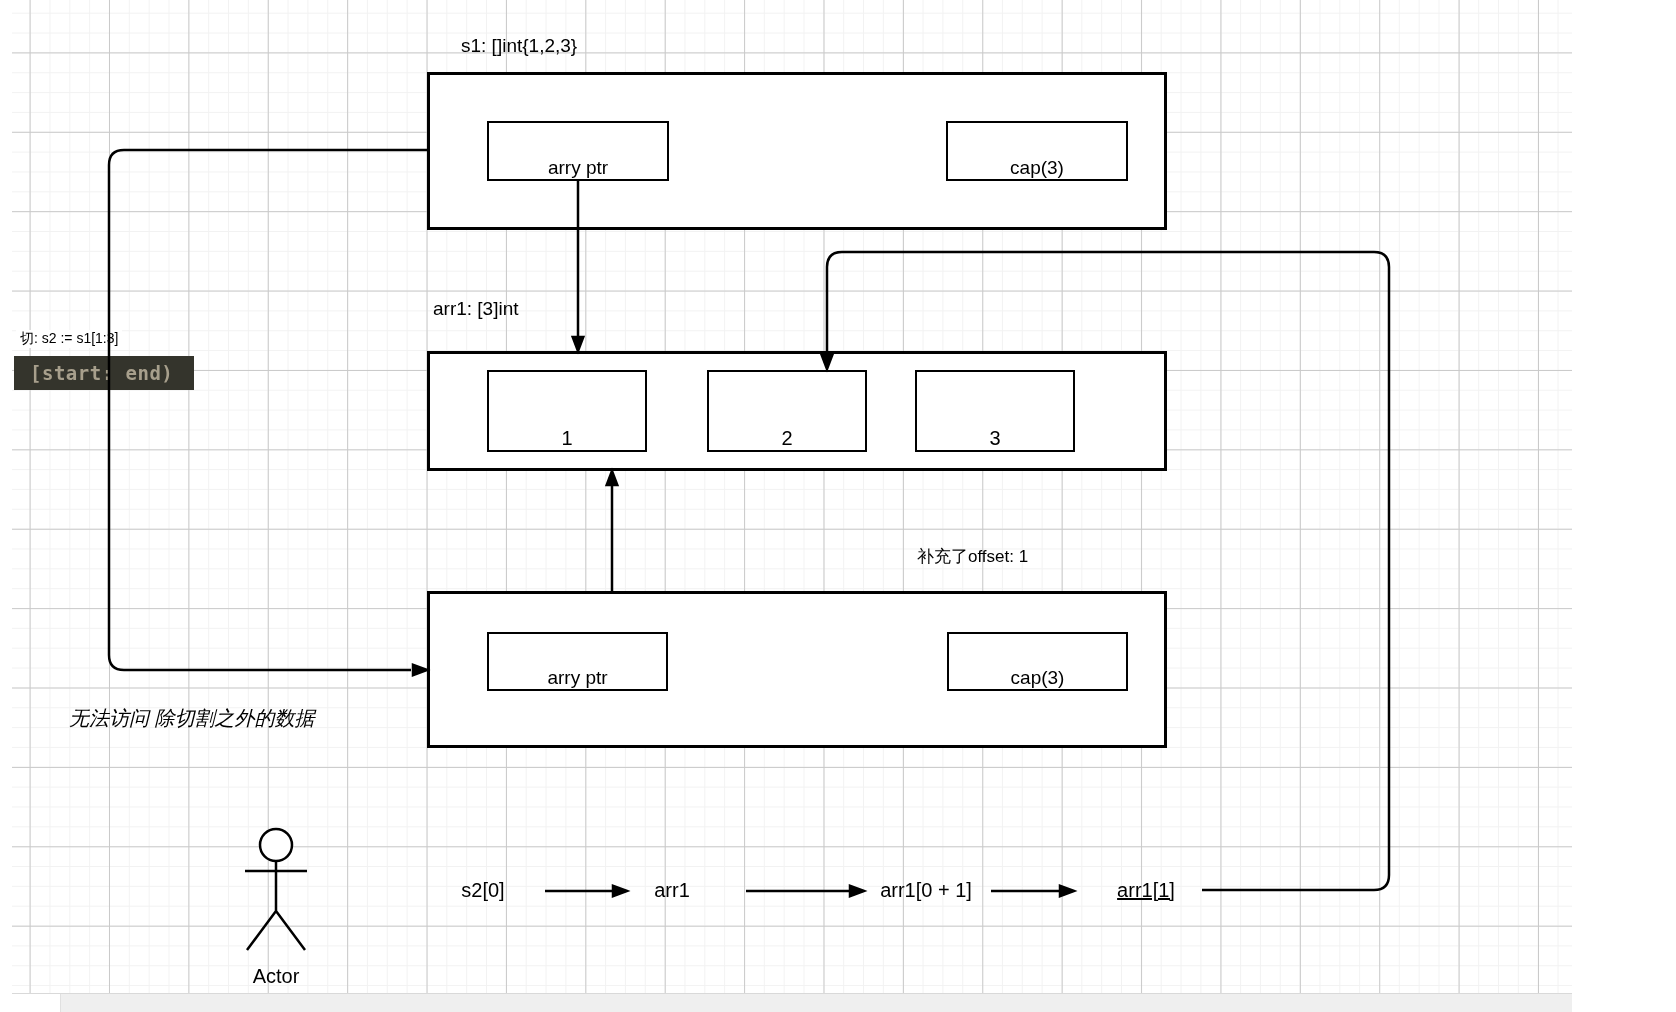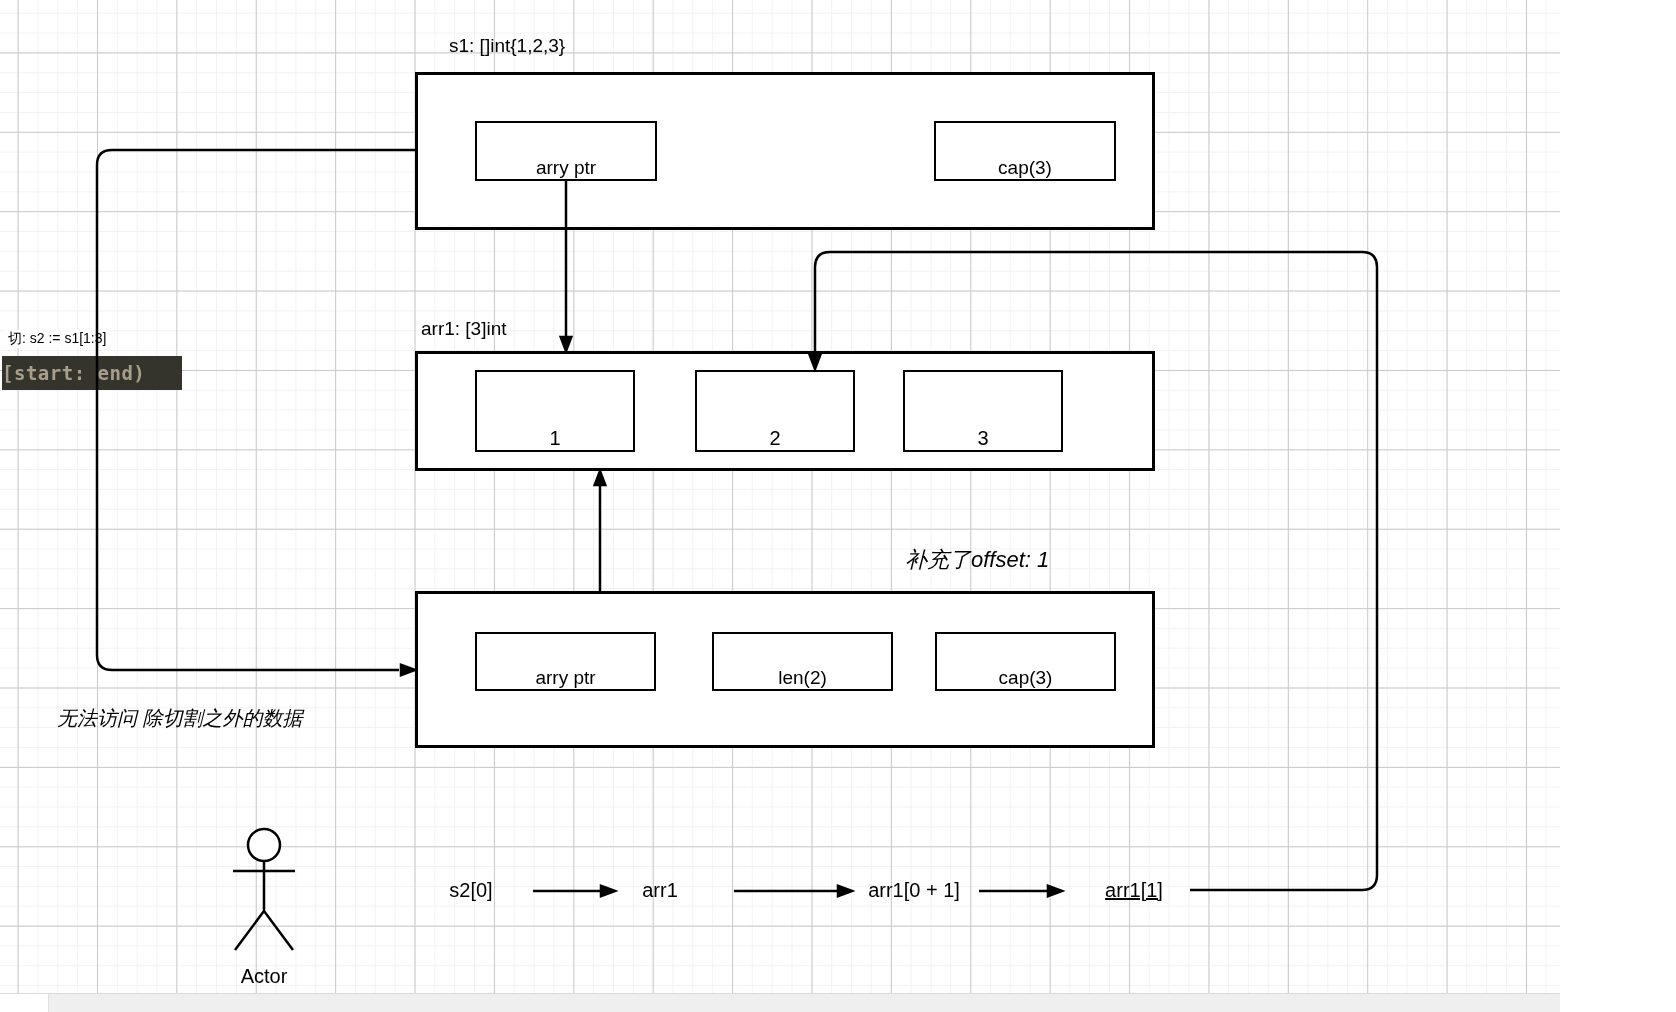--- a/index.html
+++ b/index.html
@@ -1,17 +1,17 @@
 <!DOCTYPE html>
 <html><head>
 <meta charset="utf-8">
 <style>
   html,body{margin:0;padding:0;}
   body{font-family:"Liberation Sans", sans-serif; background:#fff;}
-  .viewport{position:relative;width:1560px;height:1012px;overflow:hidden;background:#fef9c3;}
+  .viewport{position:relative;width:1560px;height:1012px;overflow:hidden;background:#fef9c3;margin-left:12px;}
   .canvas{
     position:absolute;left:0;top:0;width:1676px;height:993px;
     background-color:#ffffff;
     background-image:
       linear-gradient(to right,#c9c9c9 1px,transparent 1px),
       linear-gradient(to bottom,#c9c9c9 1px,transparent 1px),
       linear-gradient(to right,#f2f2f2 1px,transparent 1px),
       linear-gradient(to bottom,#f2f2f2 1px,transparent 1px);
     background-size:79.4px 79.4px,79.4px 79.4px,19.85px 19.85px,19.85px 19.85px;
     background-position:17.6px 52.4px,17.6px 52.4px,17.6px 52.4px,17.6px 52.4px;
@@ -19,59 +19,56 @@
   .shape{position:absolute;background:#fff;border:3px solid #000;box-sizing:border-box;}
   .cell{position:absolute;background:#fff;border:2.5px solid #000;box-sizing:border-box;
         display:flex;align-items:flex-end;justify-content:center;font-size:19px;color:#000;}
   .cell.num{font-size:20px;}
   .lbl{position:absolute;color:#000;white-space:nowrap;}
   .svglayer{position:absolute;left:0;top:0;width:1676px;height:1012px;pointer-events:none;}
   .flow-item{position:absolute;width:140px;text-align:center;font-size:20px;color:#000;white-space:nowrap;}
   .slice-label{position:absolute;left:4px;top:330px;font-size:14px;background:#ffffff;padding:0 4px;white-space:nowrap;}
   .code-chip{position:absolute;left:2px;top:356px;width:180px;height:34px;box-sizing:border-box;
              font-family:"DejaVu Sans Mono", monospace;font-weight:bold;font-size:19px;
-             line-height:34px;letter-spacing:0.5px;white-space:nowrap;}
+             line-height:34px;padding-left:16px;letter-spacing:0.5px;white-space:nowrap;}
   .note{position:absolute;left:57px;top:705px;font-size:20px;white-space:nowrap;font-style:italic;}
   .scroll-strip{position:absolute;left:0;top:993px;width:1676px;height:19px;border-top:1px solid #d9d9d9;}
   .scroll-corner{position:absolute;left:0;top:994px;width:48px;height:18px;background:#ffffff;border-right:1px solid #e0e0e0;}
 </style>
 </head>
 <body>
 
 <div class="viewport">
   <div class="canvas">
 
     <div class="lbl" style="left:449px;top:35px;font-size:19px;">s1: []int{1,2,3}</div>
     <div class="shape" style="left:415px;top:72px;width:740px;height:158px;"></div>
     <div class="cell" style="left:475px;top:121px;width:182px;height:60px;">
       <span>arry ptr</span>
     </div>
     <div class="cell" style="left:934px;top:121px;width:182px;height:60px;">
       <span>cap(3)</span>
     </div>
 
-    <div class="lbl" style="left:421px;top:318px;font-size:19px;">arr1: [3]int</div>
+    <div class="lbl" style="left:421px;top:298px;font-size:19px;">arr1: [3]int</div>
     <div class="shape" style="left:415px;top:351px;width:740px;height:120px;"></div>
     <div class="cell num" style="left:475px;top:370px;width:160px;height:82px;">
       <span>1</span>
     </div>
     <div class="cell num" style="left:695px;top:370px;width:160px;height:82px;">
       <span>2</span>
     </div>
     <div class="cell num" style="left:903px;top:370px;width:160px;height:82px;">
       <span>3</span>
     </div>
 
-    <div class="lbl" style="left:905px;top:545px;font-size:22px;font-style:italic;">补充了offset: 1</div>
+    <div class="lbl" style="left:905px;top:545px;font-size:17px;">补充了offset: 1</div>
     <div class="shape" style="left:415px;top:591px;width:740px;height:157px;"></div>
     <div class="cell" style="left:475px;top:632px;width:181px;height:59px;">
       <span>arry ptr</span>
-    </div>
-    <div class="cell" style="left:712px;top:632px;width:181px;height:59px;">
-      <span>len(2)</span>
     </div>
     <div class="cell" style="left:935px;top:632px;width:181px;height:59px;">
       <span>cap(3)</span>
     </div>
 
     <div class="slice-label">切:  s2 := s1[1:3]</div>
     <div class="code-chip" style="background:#34342c;color:#a79f8c;">[start: end)</div>
     <div class="note">无法访问 除切割之外的数据</div>
 
     <div class="flow-item" style="left:401px;top:879px;">s2[0]</div>

